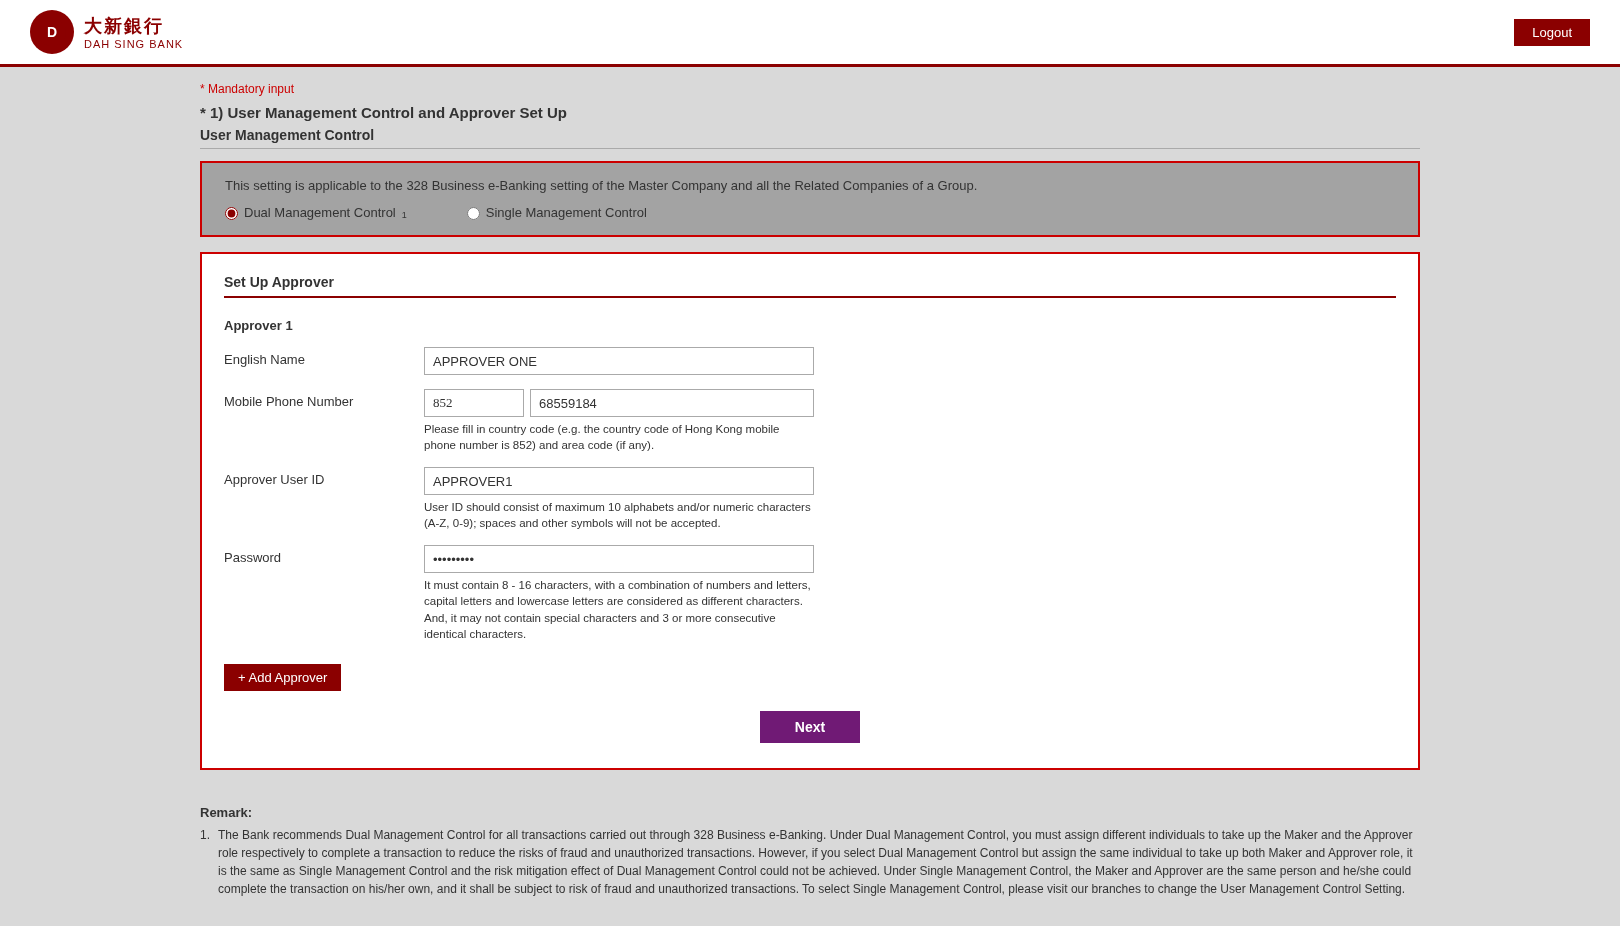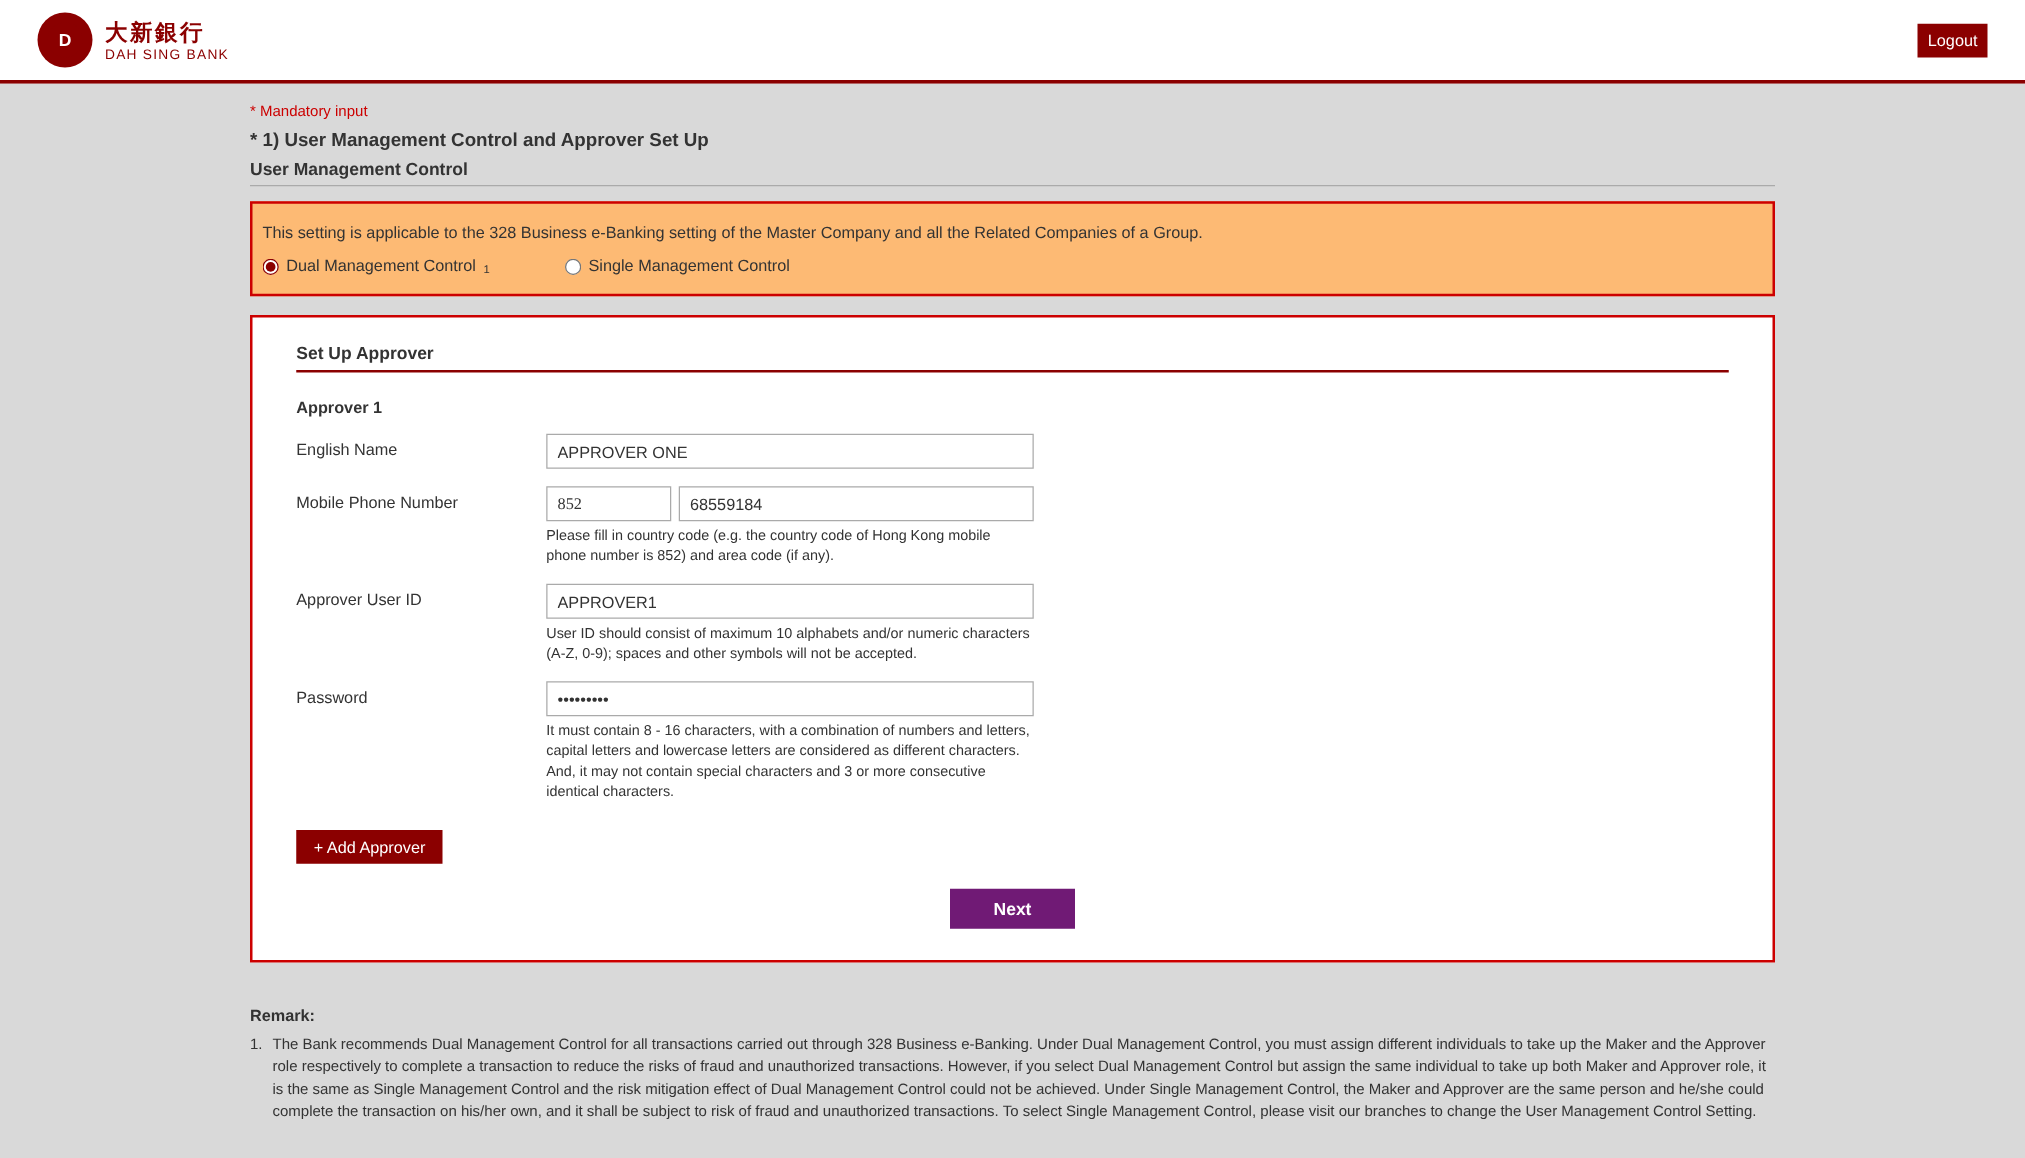--- a/index.html
+++ b/index.html
@@ -53,21 +53,21 @@
     .logo-text .english {
       font-size: 11px;
       color: #8b0000;
       font-weight: normal;
       letter-spacing: 1px;
     }
     .logout-btn {
       background: #8b0000;
       color: white;
       border: none;
-      padding: 6px 8px;
+      padding: 6px 18px;
       cursor: pointer;
       font-size: 13px;
     }
     
     .content {
       padding: 15px 200px;
       background: #d9d9d9;
     }
     .mandatory-note {
       color: #c00;
@@ -84,22 +84,22 @@
       font-size: 14px;
       font-weight: bold;
       color: #333;
       border-bottom: 1px solid #aaa;
       padding-bottom: 5px;
       margin-bottom: 12px;
     }
     
     .info-box {
       border: 2px solid #c00;
-      background: #fdba74;
-      padding: 15px 8px;
+      background: #a3a3a3;
+      padding: 15px 23px;
       margin-bottom: 15px;
     }
     .info-box p {
       font-size: 13px;
       color: #333;
       margin-bottom: 12px;
     }
     .radio-group {
       display: flex;
       gap: 60px;
@@ -113,21 +113,21 @@
       cursor: pointer;
     }
     .radio-label input[type="radio"] {
       accent-color: #8b0000;
     }
     .superscript { font-size: 9px; vertical-align: super; }
     
     .approver-box {
       border: 2px solid #c00;
       background: #fff;
-      padding: 20px 35px 25px;
+      padding: 20px 22px 25px;
       margin-bottom: 20px;
     }
     .approver-box-title {
       font-size: 14px;
       font-weight: bold;
       border-bottom: 2px solid #8b0000;
       padding-bottom: 6px;
       margin-bottom: 20px;
       color: #333;
     }

